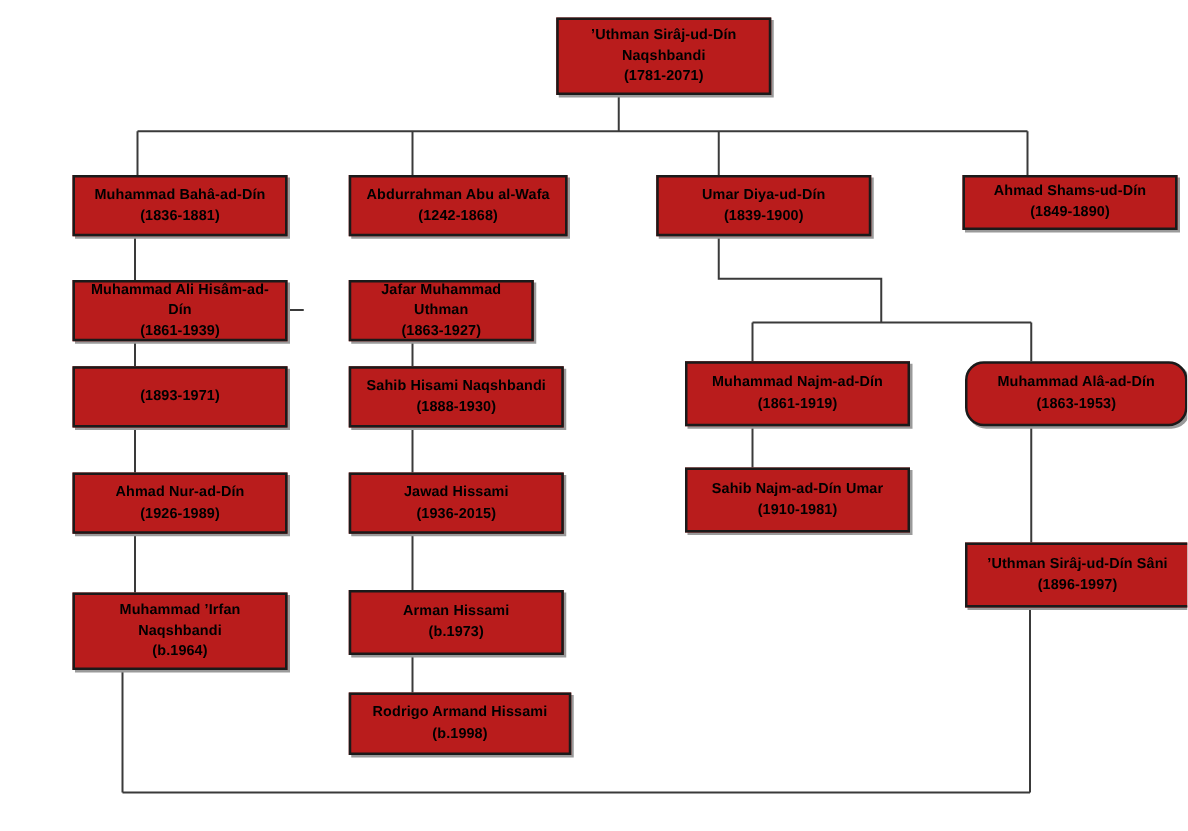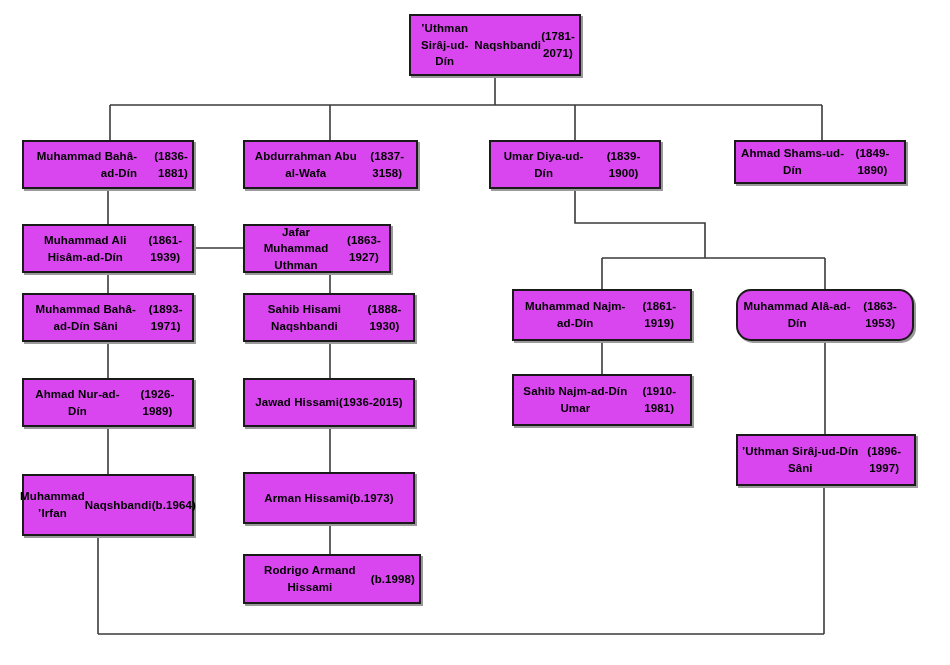--- a/index.html
+++ b/index.html
@@ -20,33 +20,35 @@
   #edges {
     position: absolute;
     left: 0;
     top: 0;
     width: 950px;
     height: 665px;
   }
   .node {
     position: absolute;
     box-sizing: border-box;
-    background: #d946ef;
+    background: #b91c1c;
     border: 2px solid #1a1a1a;
     box-shadow: 2px 2px 0 0 #9a9a9a;
     display: flex;
+    flex-direction: column;
     align-items: center;
     justify-content: center;
     text-align: center;
     color: #000000;
     font-weight: bold;
     font-size: 11.5px;
     line-height: 1.45;
     letter-spacing: 0.1px;
     padding: 2px 4px;
+    margin-left: 36px;
   }
   .node .nm { display: block; }
   .node .yr { display: block; }
 </style>
 </head>
 <body>
 
 <div id="canvas">
   <svg id="edges" viewBox="0 0 950 665" xmlns="http://www.w3.org/2000/svg">
       <polyline points="495,76 495,105" fill="none" stroke="#3a3a3a" stroke-width="1.6"></polyline>
@@ -79,40 +81,39 @@
         <span class="nm">’Uthman Sirâj-ud-Dín</span>
         <span class="nm">Naqshbandi</span>
         <span class="yr">(1781-2071)</span>
       </div>
       <div class="node" style="left: 22px; top: 140px; width: 172px; height: 49px; text-align: right;">
         <span class="nm">Muhammad Bahâ-ad-Dín</span>
         <span class="yr">(1836-1881)</span>
       </div>
       <div class="node" style="left: 243px; top: 140px; width: 175px; height: 49px;">
         <span class="nm">Abdurrahman Abu al-Wafa</span>
-        <span class="yr">(1837-3158)</span>
+        <span class="yr">(1242-1868)</span>
       </div>
       <div class="node" style="left: 489px; top: 140px; width: 172px; height: 49px;">
         <span class="nm">Umar Diya-ud-Dín</span>
         <span class="yr">(1839-1900)</span>
       </div>
       <div class="node" style="left: 734px; top: 140px; width: 172px; height: 44px;">
         <span class="nm">Ahmad Shams-ud-Dín</span>
         <span class="yr">(1849-1890)</span>
       </div>
       <div class="node" style="left: 22px; top: 224px; width: 172px; height: 49px;">
         <span class="nm">Muhammad Ali Hisâm-ad-Dín</span>
         <span class="yr">(1861-1939)</span>
       </div>
       <div class="node" style="left: 243px; top: 224px; width: 148px; height: 49px;">
         <span class="nm">Jafar Muhammad Uthman</span>
         <span class="yr">(1863-1927)</span>
       </div>
       <div class="node" style="left: 22px; top: 293px; width: 172px; height: 49px;">
-        <span class="nm">Muhammad Bahâ-ad-Dín Sâni</span>
         <span class="yr">(1893-1971)</span>
       </div>
       <div class="node" style="left: 243px; top: 293px; width: 172px; height: 49px;">
         <span class="nm">Sahib Hisami Naqshbandi</span>
         <span class="yr">(1888-1930)</span>
       </div>
       <div class="node" style="left: 22px; top: 378px; width: 172px; height: 49px;">
         <span class="nm">Ahmad Nur-ad-Dín</span>
         <span class="yr">(1926-1989)</span>
       </div>

